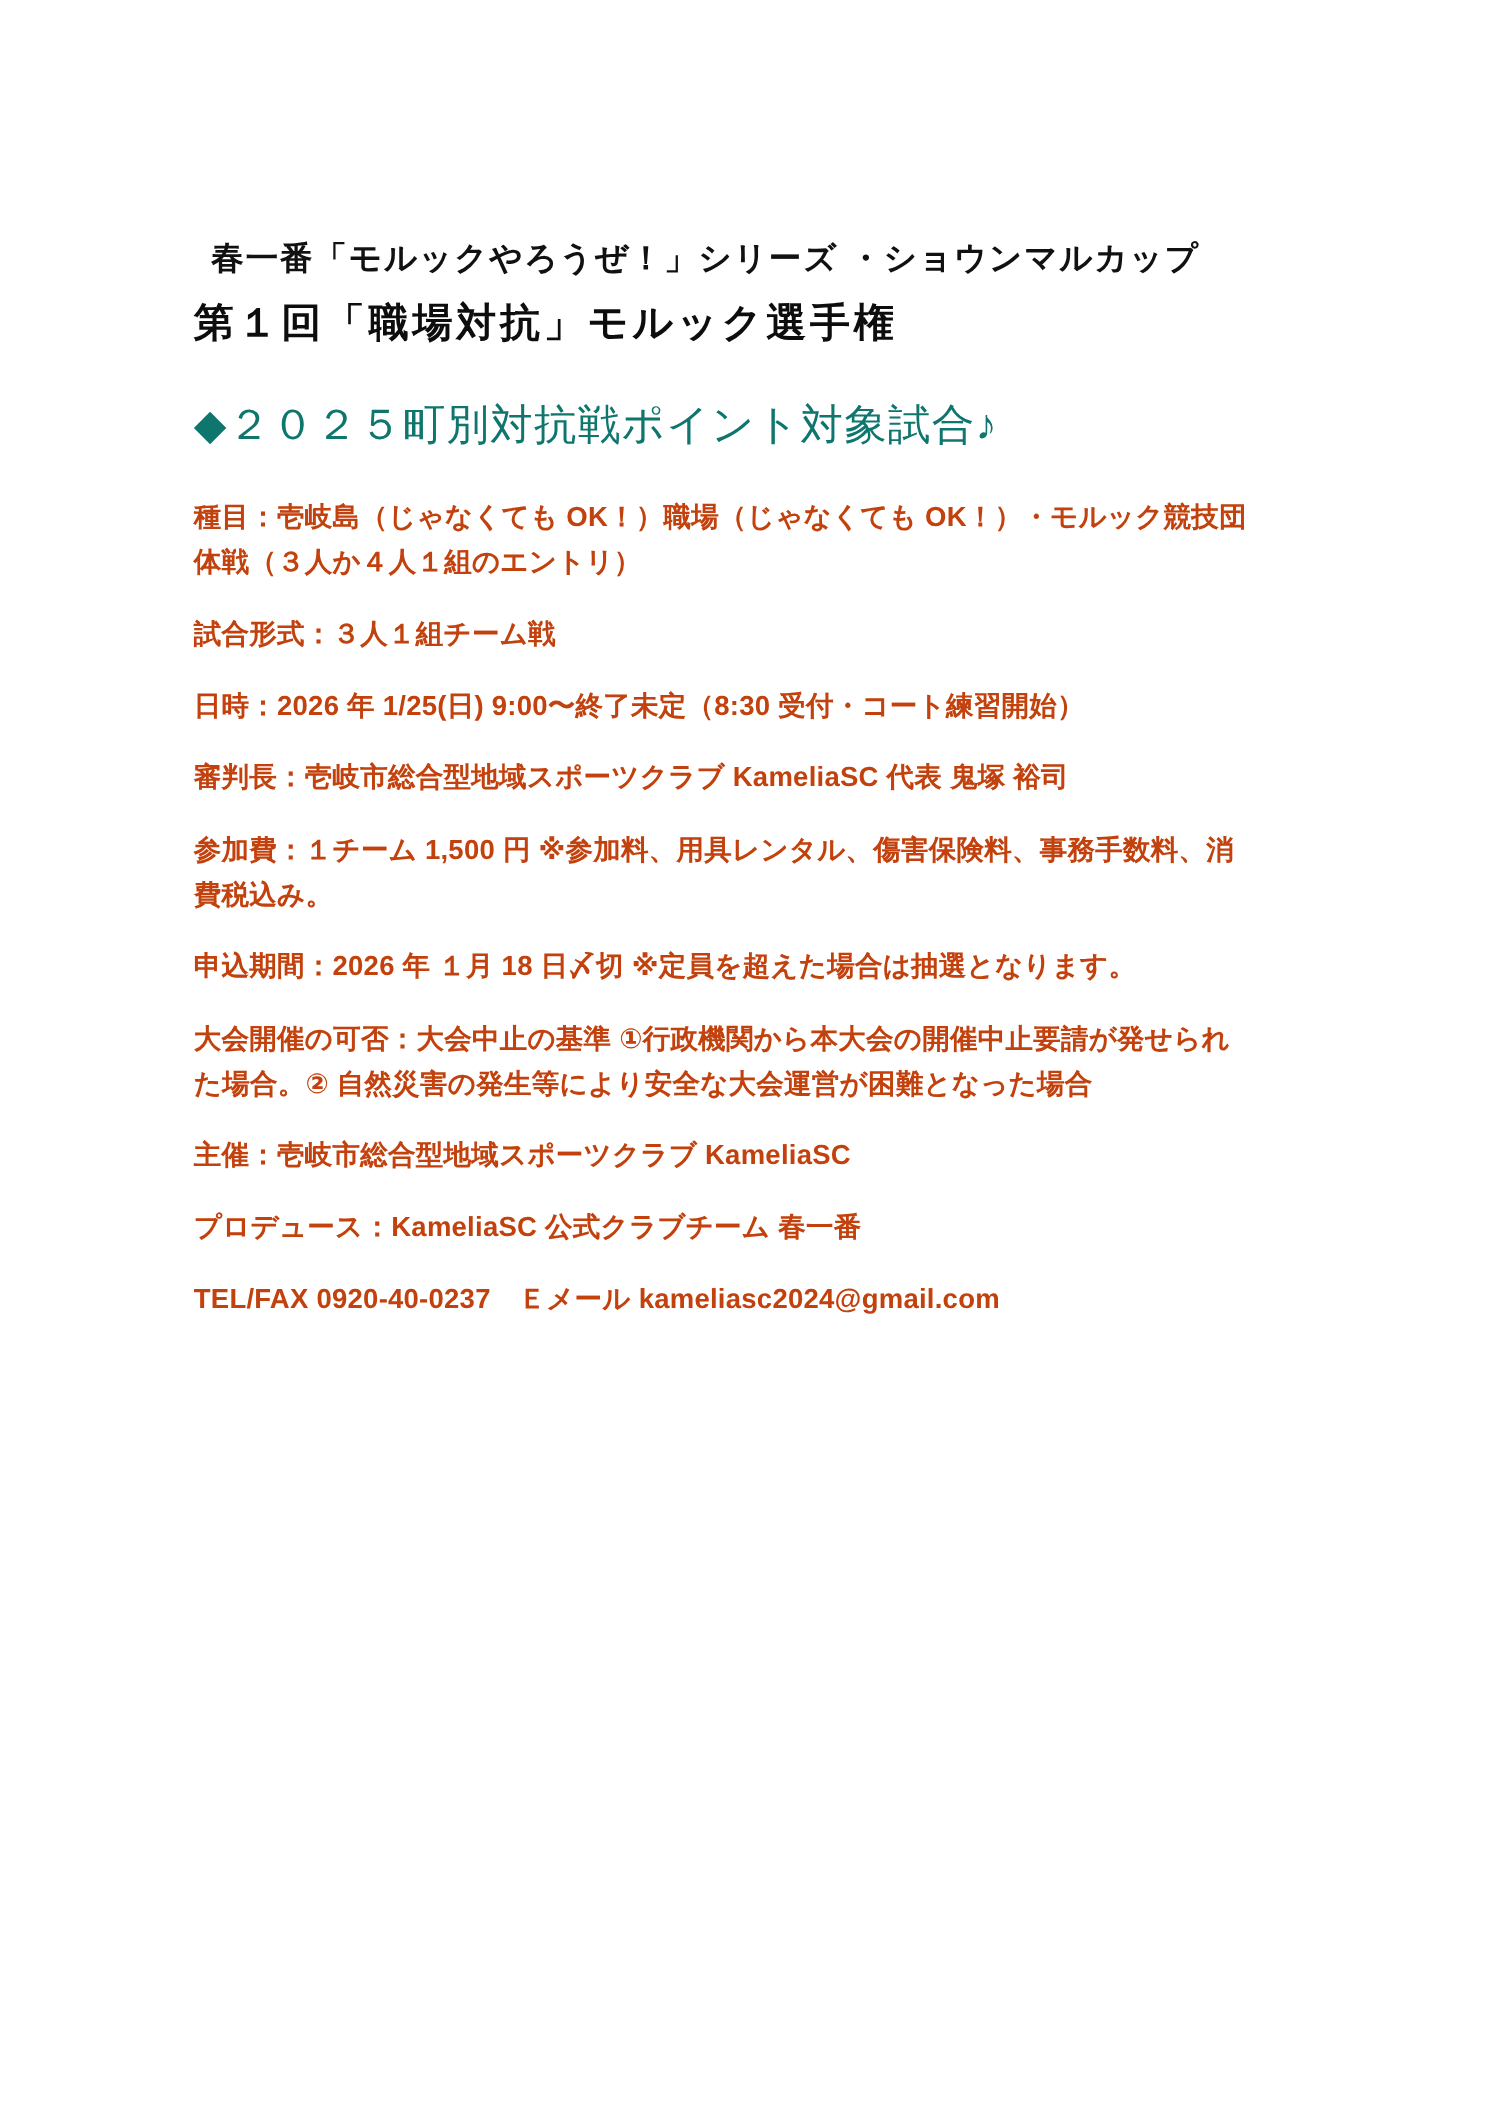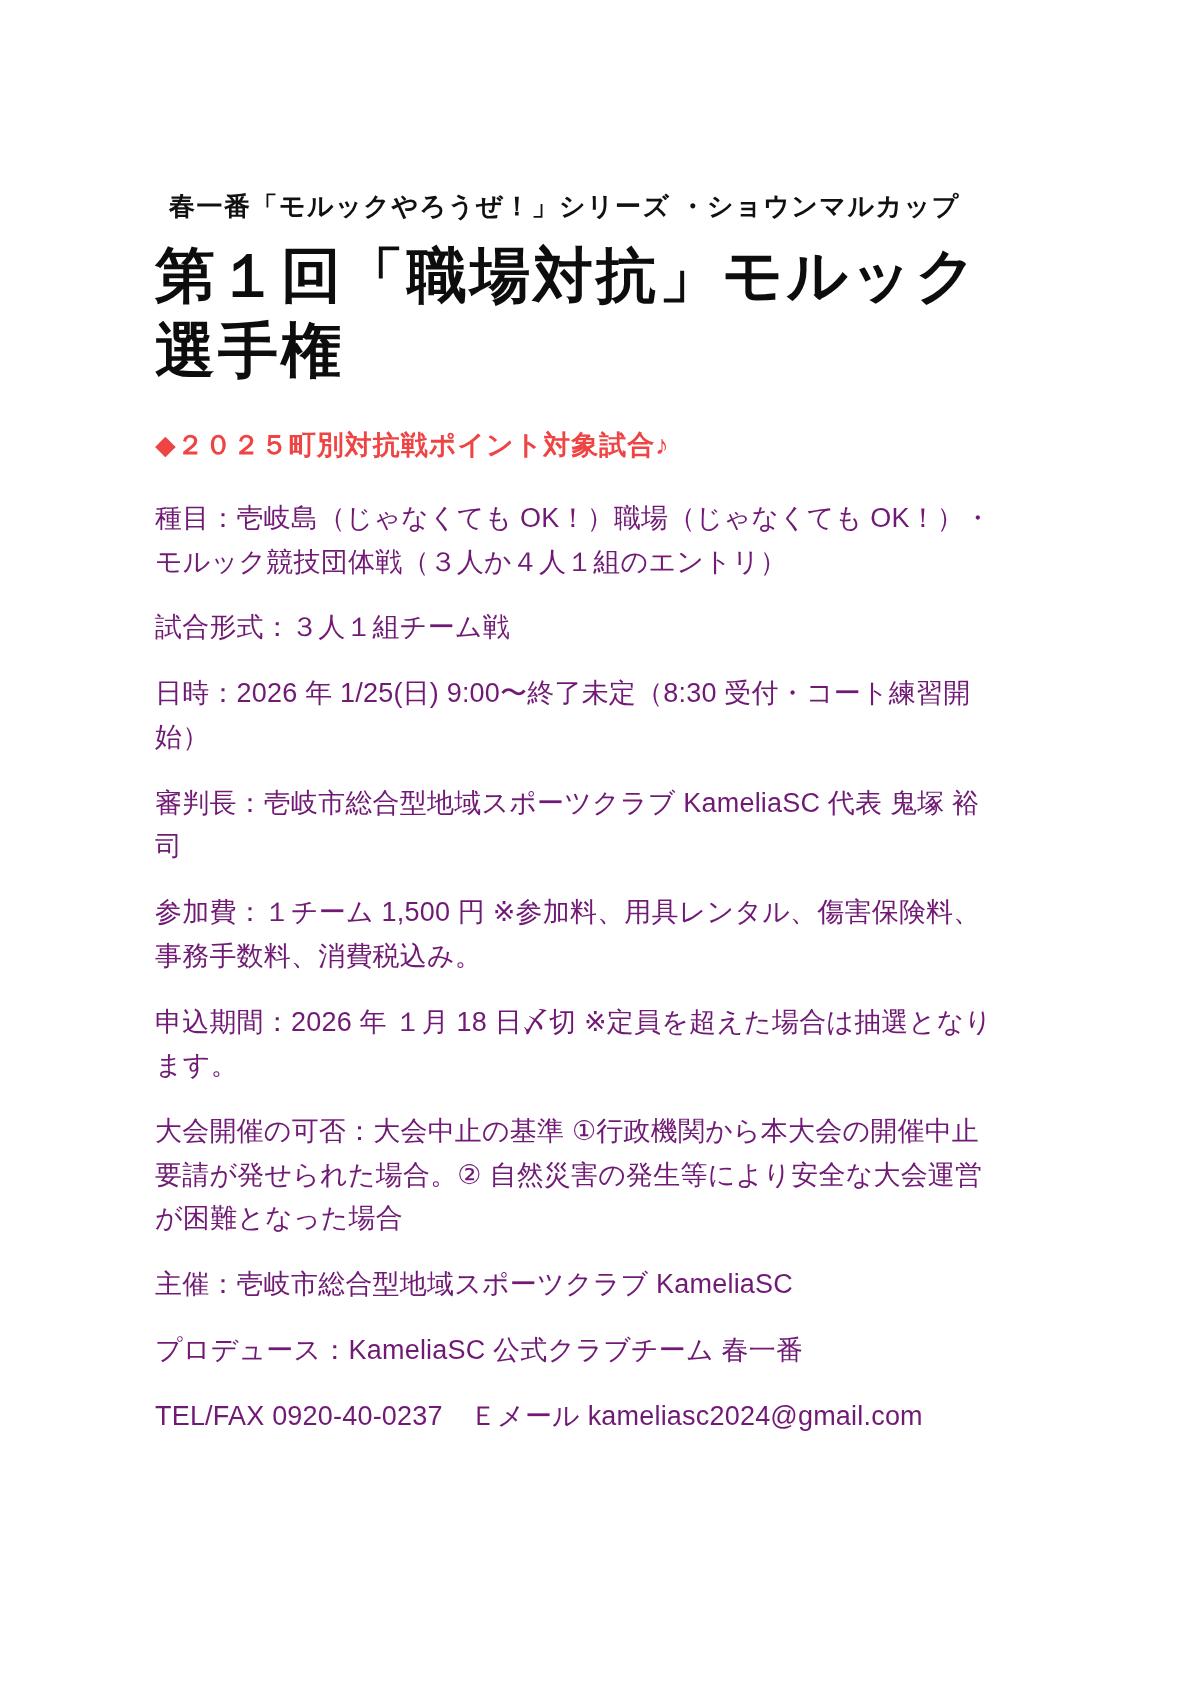--- a/index.html
+++ b/index.html
@@ -23,47 +23,47 @@
   }
   .superhead {
     font-size: 26px;
     letter-spacing: 1.5px;
     font-weight: 700;
     color: #111;
     margin: 0 0 14px 14px;
     line-height: 1.3;
   }
   .maintitle {
-    font-size: 60px;
+    font-size: 32px;
     font-weight: 700;
     letter-spacing: 3px;
     margin: 0 0 40px 0;
     line-height: 1.25;
     color: #0d0d0d;
   }
   .subtitle {
-    font-size: 27px;
-    font-weight: 700;
+    font-size: 34px;
+    font-weight: 400;
     letter-spacing: 1px;
     margin: 0 0 34px 0;
     line-height: 1.3;
-    color: #ef4444;
+    color: #0f766e;
   }
   .body-list {
     margin: 0;
     padding: 0;
     list-style: none;
   }
   .body-list li {
-    font-size: 27px;
+    font-size: 22px;
     line-height: 1.62;
     margin: 0 0 22px 0;
     letter-spacing: 0.2px;
-    color: #701a75;
-    font-weight: 400;
+    color: #c2410c;
+    font-weight: 700;
     max-width: 900px;
   }
   .body-list li:last-child {
     margin-bottom: 12px;
   }
   .contact {
     font-size: 23.5px;
     letter-spacing: 0.2px;
     line-height: 1.6;
     color: #161616;

